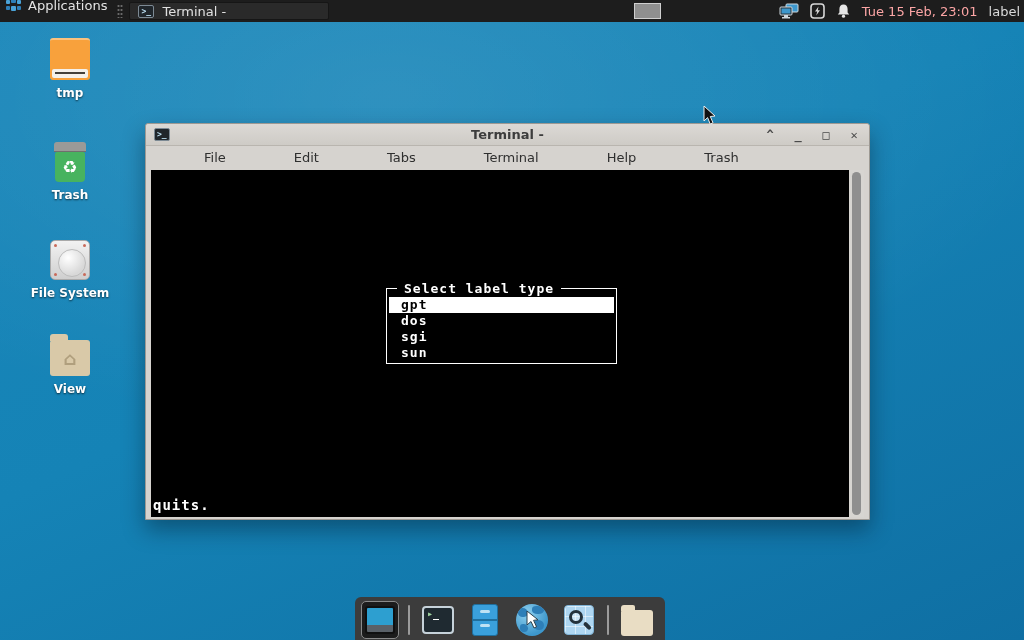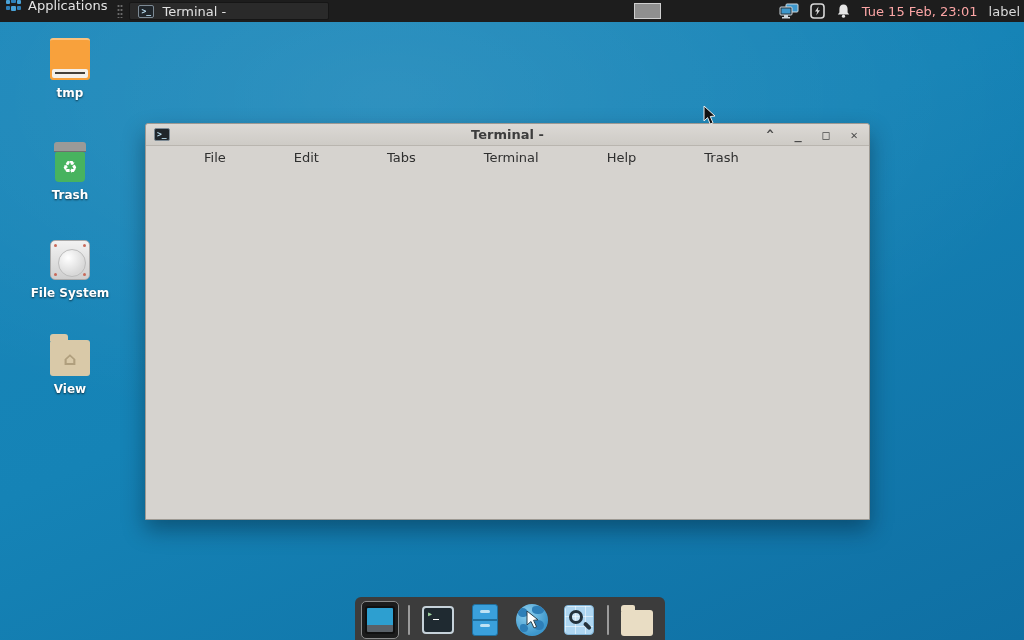--- a/index.html
+++ b/index.html
@@ -232,20 +232,37 @@
     </span>
   </div>
   <div class="menubar">
     <span class="menu-item">File</span>
     <span class="menu-item">Edit</span>
     <span class="menu-item">Tabs</span>
     <span class="menu-item">Terminal</span>
     <span class="menu-item">Help</span>
     <span class="menu-item">Trash</span>
   </div>
+  <div class="term-body">
+    <div class="term-screen">
+      <div class="cf-dialog">
+        <span class="cf-title">Select label type</span>
+        <div class="cf-options">
+          <div class="cf-option selected">gpt</div>
+          <div class="cf-option">dos</div>
+          <div class="cf-option">sgi</div>
+          <div class="cf-option">sun</div>
+        </div>
+      </div>
+      <div class="bottom-line">quits.</div>
+    </div>
+    <div class="term-scrollbar">
+      <div class="thumb"></div>
+    </div>
+  </div>
 </div>
 
 <div class="dock">
   <div class="dock-item active">
     <div class="dk-desktop"></div>
   </div>
   <div class="dock-sep"></div>
   <div class="dock-item">
     <div class="dk-terminal">▸<span style="color:#fff;">_</span></div>
   </div>

